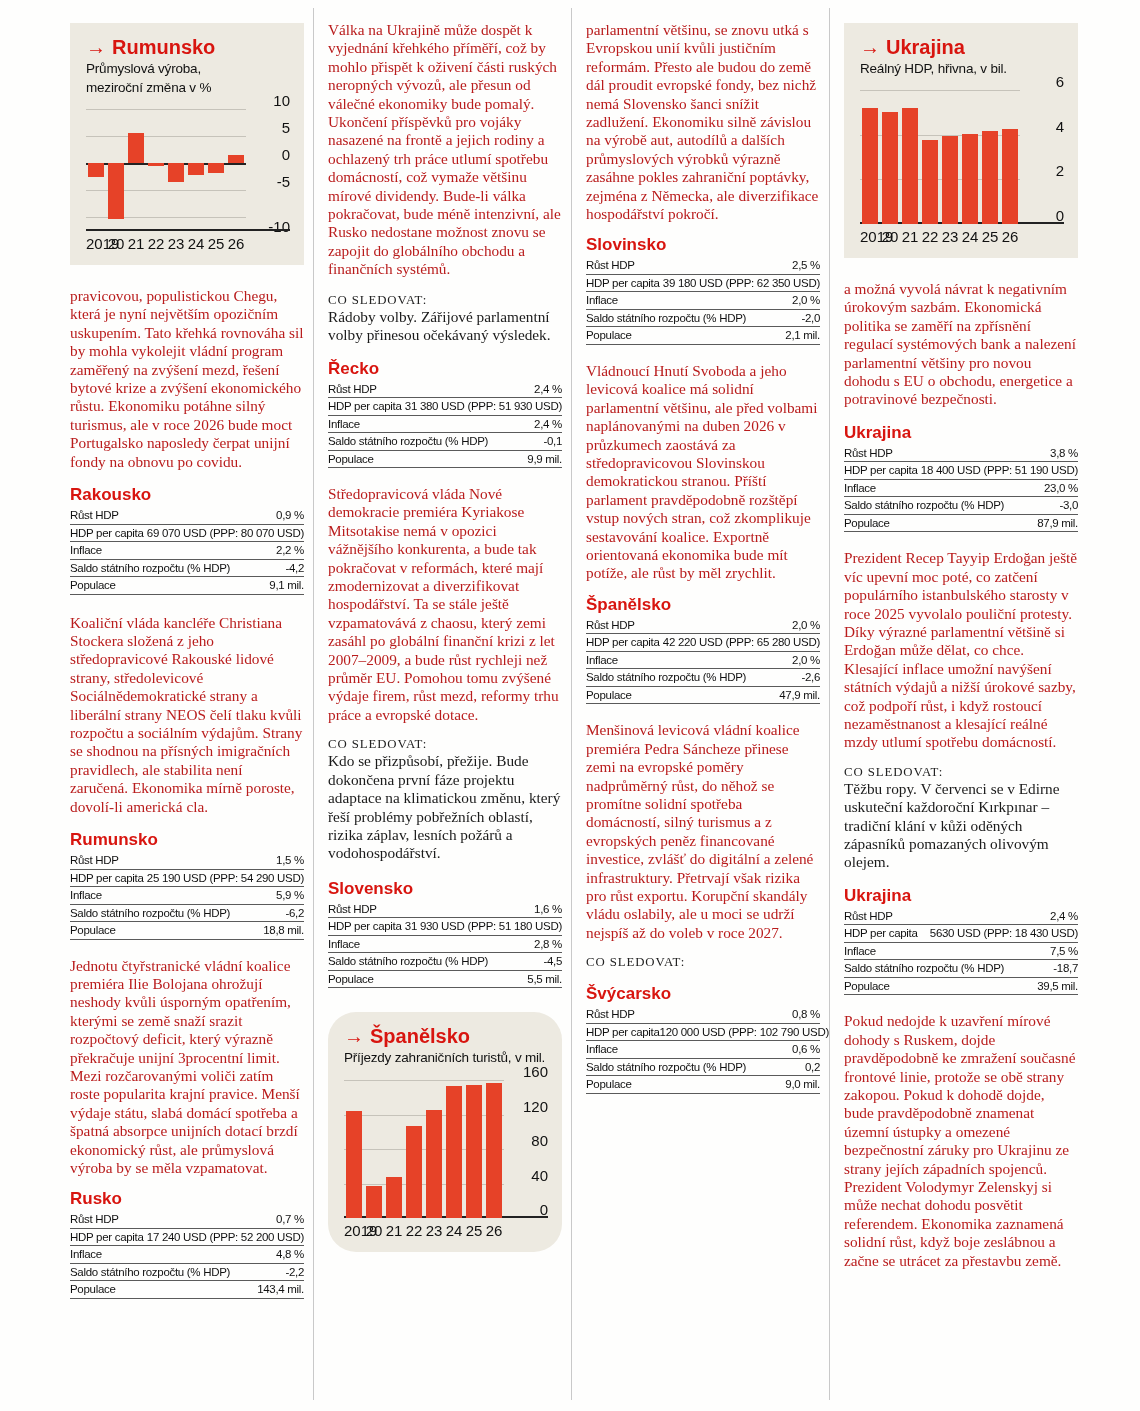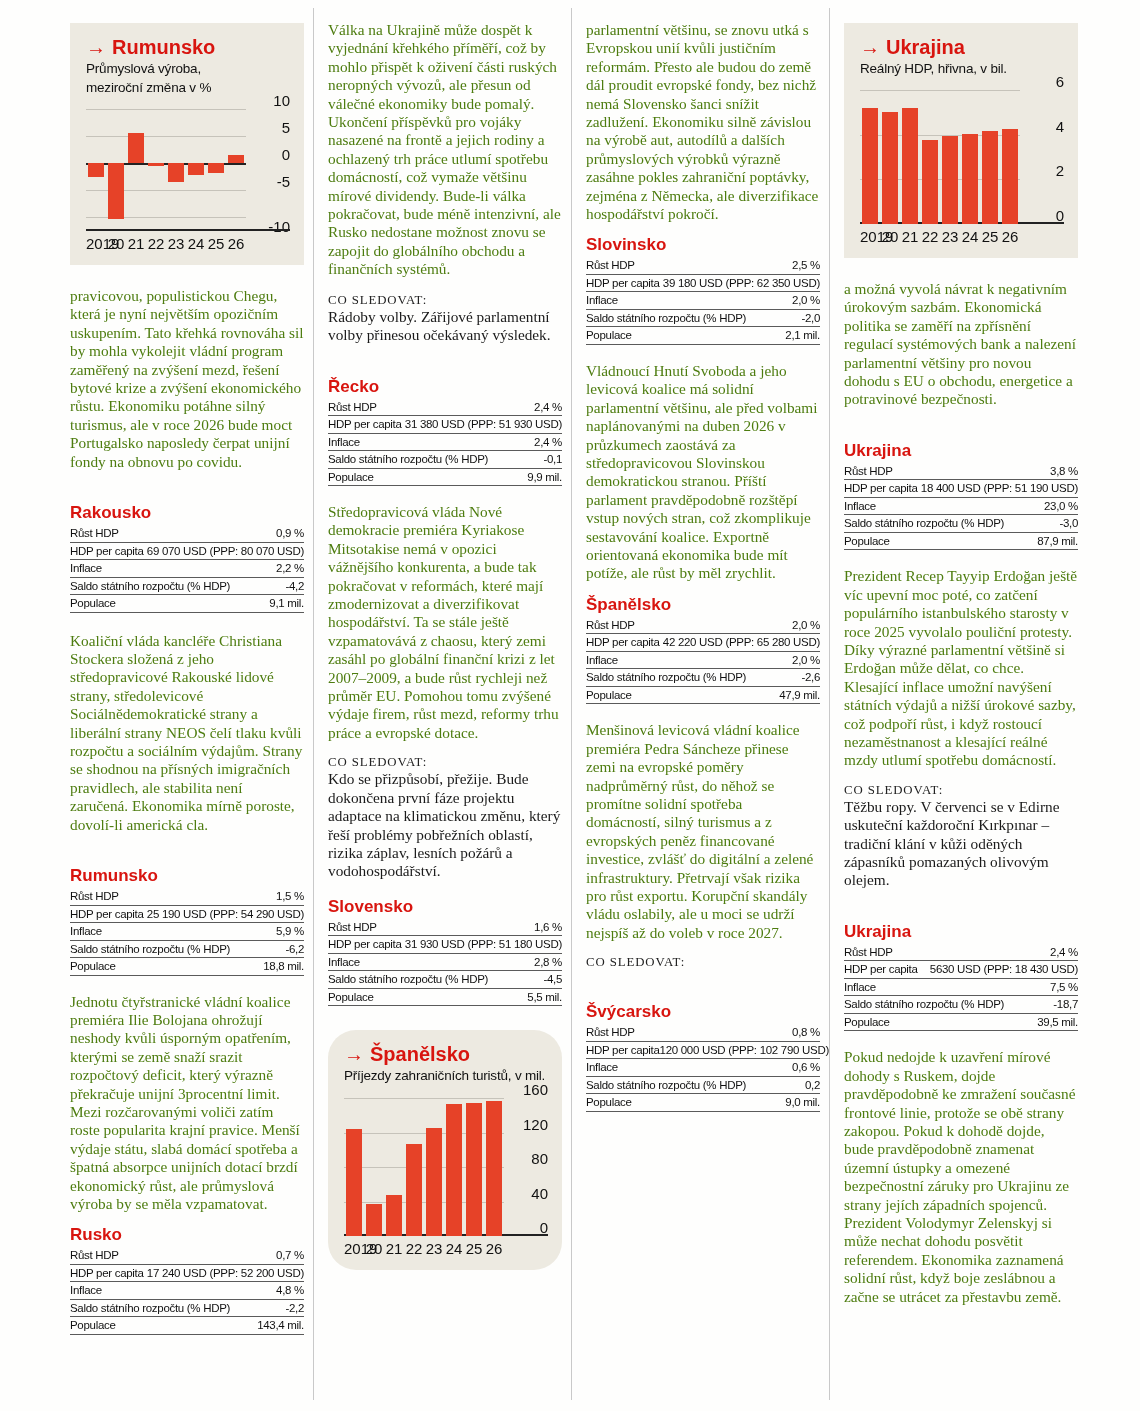--- a/index.html
+++ b/index.html
@@ -1,25 +1,25 @@
 <!DOCTYPE html>
 <html><head>
 <meta charset="utf-8">
 <style>
   html,body{margin:0;padding:0;background:#ffffff;}
   .page{position:relative;width:1140px;height:1411px;background:#fefefdff;font-family:"Liberation Sans",sans-serif;color:#1a1a1a;overflow:hidden;
         --accent:#d8150f; --bar:#e64228; --chartbg:#edeae1;}
   .divider{position:absolute;top:8px;height:1392px;width:1px;background:#c9c9c9;}
   .col{position:absolute;top:0;width:234px;}
-  .body{font-family:"Liberation Serif",serif;font-size:15.3px;line-height:18.4px;margin:19px 0 0 0;color:#4d7c0f;}
+  .body{font-family:"Liberation Serif",serif;font-size:15.3px;line-height:18.4px;margin:19px 0 0 0;color:#b91c1c;}
   .mt21{margin-top:21px;} .mt22{margin-top:22px;} .mt17{margin-top:17px;} .mt18{margin-top:18px;}
   .watch{margin-top:14px;}
   .watch-label{font-family:"Liberation Serif",serif;font-size:12.8px;letter-spacing:0.9px;color:#222;}
   .watch-text{font-family:"Liberation Serif",serif;font-size:15.3px;line-height:18.4px;}
-  .ctable{margin-top:32px;}
+  .ctable{margin-top:14px;}
   .cname{color:var(--accent);font-weight:bold;font-size:17px;line-height:19px;margin-bottom:3px;}
   .trow{display:flex;justify-content:space-between;align-items:baseline;border-bottom:1.5px solid #5a5a5a;
         padding:2px 0;font-size:11.5px;line-height:12.5px;letter-spacing:-0.3px;color:#111;}
   .tl{white-space:nowrap;} .tv{white-space:nowrap;text-align:right;}
   .chart-box{background:var(--chartbg);padding:14px 14px 12px 16px;box-sizing:border-box;width:234px;}
   .chart-box.top{margin-top:23px;} .chart-box.mt24{margin-top:24px;border-radius:28px;}
   .c-head{color:var(--accent);font-weight:bold;font-size:20px;line-height:20px;}
   .c-arrow{display:inline-block;}
   .c-title{margin-left:6px;}
   .c-sub{font-size:13.5px;line-height:19px;margin-top:2px;color:#111;letter-spacing:-0.2px;white-space:pre;}

